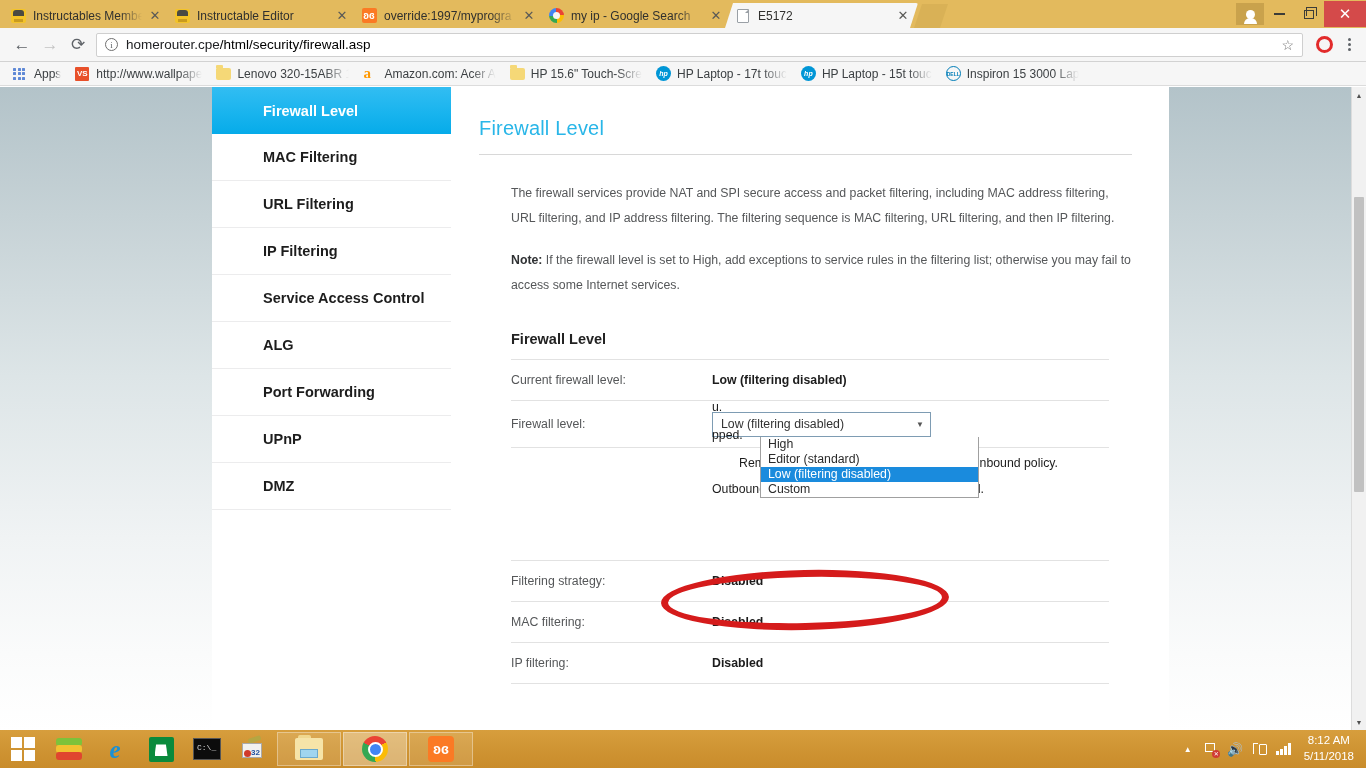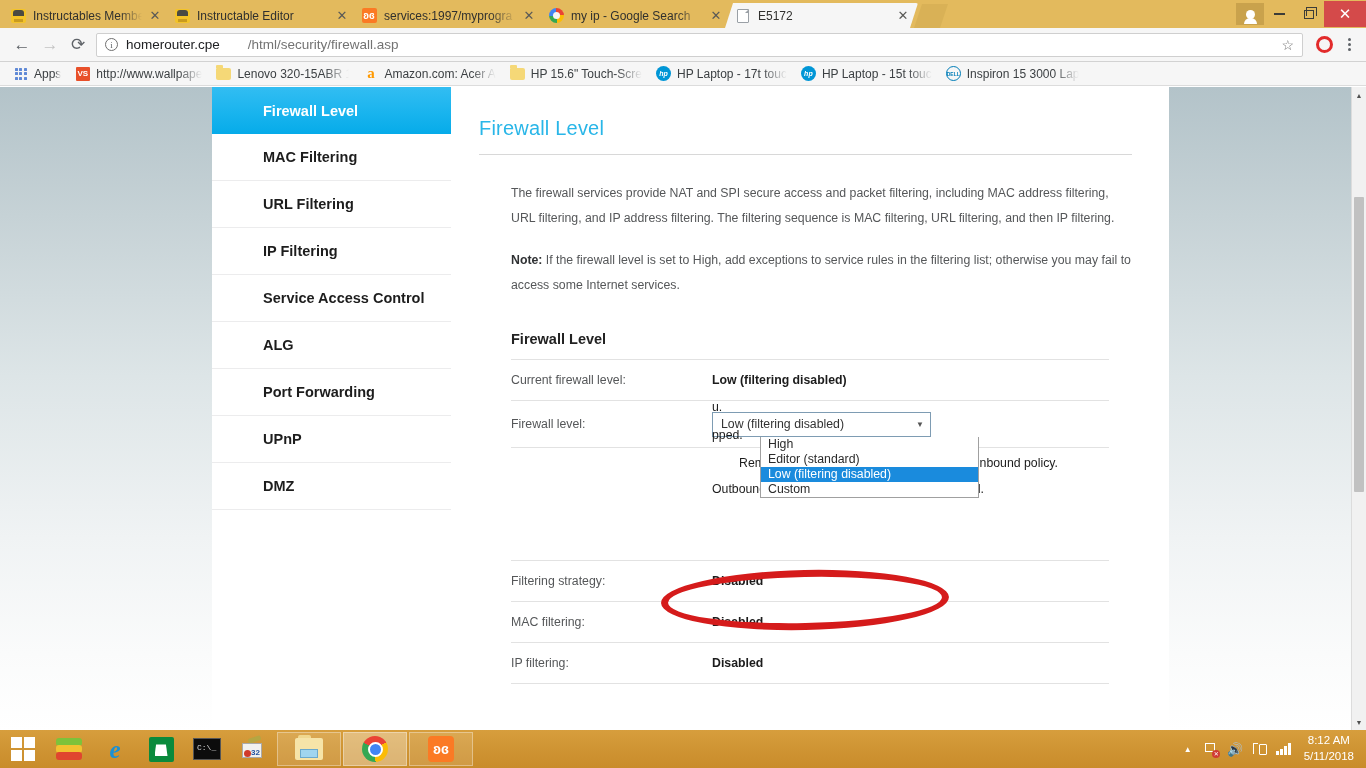--- a/index.html
+++ b/index.html
@@ -94,38 +94,38 @@
   .omnibox {
     flex:1; height:24px; margin:0 6px 0 4px;
     background:#fff; border:1px solid #cfcfcf; border-radius:2px;
     display:flex; align-items:center; padding:0 8px;
     font-size:13.5px; color:#202124;
   }
   .info-icon { width:13px;height:13px;border:1.2px solid #6f6f6f;border-radius:50%;
                display:flex;align-items:center;justify-content:center;font-size:9px;
                color:#5f6368;margin-right:8px;flex:none;font-family:"Liberation Serif",serif;}
   .url-host { color:#202124; }
-  .url-path { color:#737373;margin-left:28px; }
+  .url-path { color:#000000; }
   .star { margin-left:auto; color:#6f6f6f; font-size:14px; }
   .opera-o { width:17px;height:17px;border-radius:50%;border:3px solid #e22b2b;margin:0 7px;flex:none; }
   .kebab { width:18px;display:flex;flex-direction:column;align-items:center;gap:2px; }
   .kebab i { width:3px;height:3px;border-radius:50%;background:#5f6368;display:block; }
 
   
   .bookmarks {
     position:absolute; top:62px; left:0; right:0; height:24px;
     background:#f6f6f6; display:flex; align-items:center; padding:0 6px;
     font-size:12px; color:#3c4043; overflow:hidden;
     border-bottom:1px solid #dcdcdc;
   }
   .bm { display:flex;align-items:center; padding:0 7px; white-space:nowrap; flex:none; }
   .bm-label { max-width:112px; overflow:hidden;
      -webkit-mask-image: linear-gradient(to right,#000 78%,transparent 100%);
      mask-image: linear-gradient(to right,#000 78%,transparent 100%);}
-  .bm-ico { width:15px;height:15px;margin-right:6px;flex:none;display:flex;align-items:center;justify-content:center; }
+  .bm-ico { width:15px;height:15px;margin-right:6px;flex:none;display:flex;align-items:center;justify-content:flex-start; }
   .ico-apps { display:grid;grid-template-columns:repeat(3,3px);grid-template-rows:repeat(3,3px);gap:1.5px; }
   .ico-apps i { background:#5f89d6;display:block;width:3px;height:3px;border-radius:.5px; }
   .ico-vs { width:14px;height:14px;background:#e8502a;color:#fff;font-size:8px;font-weight:bold;
             display:flex;align-items:center;justify-content:center;border-radius:1px; }
   .ico-folder { width:15px;height:12px;background:#f5d877;border-radius:1px 2px 2px 2px;position:relative; }
   .ico-folder:before{content:"";position:absolute;left:0;top:-2.5px;width:7px;height:3px;background:#f5d877;border-radius:1px 1px 0 0;}
   .ico-amazon { color:#ff9900;font-size:15px;font-weight:bold;font-family:"Liberation Serif",serif;line-height:1; }
   .ico-hp { width:15px;height:15px;border-radius:50%;background:#0096d6;color:#fff;font-size:7px;font-style:italic;
             font-weight:bold;display:flex;align-items:center;justify-content:center; }
   .ico-dell { width:15px;height:15px;border-radius:50%;border:1.4px solid #007db8;color:#007db8;font-size:5px;
@@ -281,21 +281,21 @@
       <span class="tab-favicon">
           <span class="fav-instr"></span>
         </span>
       <span class="tab-title">Instructable Editor</span>
       <span class="tab-close">✕</span>
     </div>
     <div class="tab inactive" style="width:193px">
       <span class="tab-favicon">
           <span class="fav-xampp">ʚɞ</span>
         </span>
-      <span class="tab-title">services:1997/myprogra</span>
+      <span class="tab-title">override:1997/myprogra</span>
       <span class="tab-close">✕</span>
     </div>
     <div class="tab inactive" style="width:193px">
       <span class="tab-favicon">
           <span class="fav-google"></span>
         </span>
       <span class="tab-title">my ip - Google Search</span>
       <span class="tab-close">✕</span>
     </div>
     <div class="tab active" style="width:193px">

